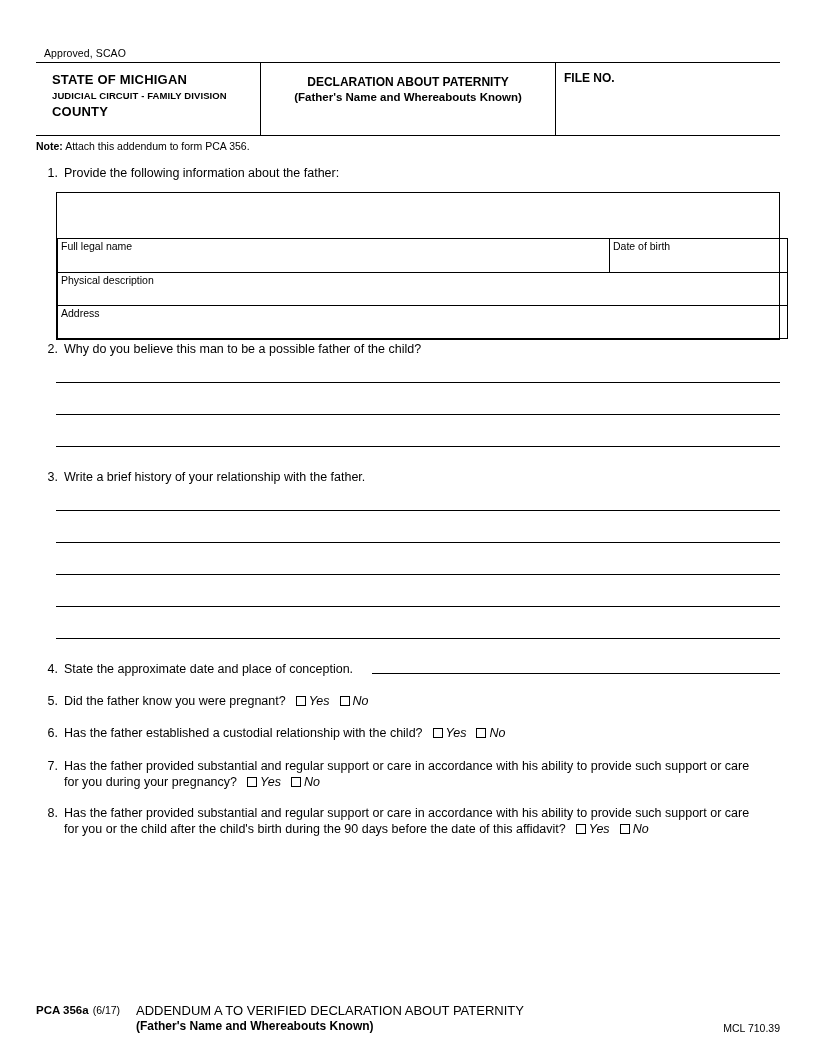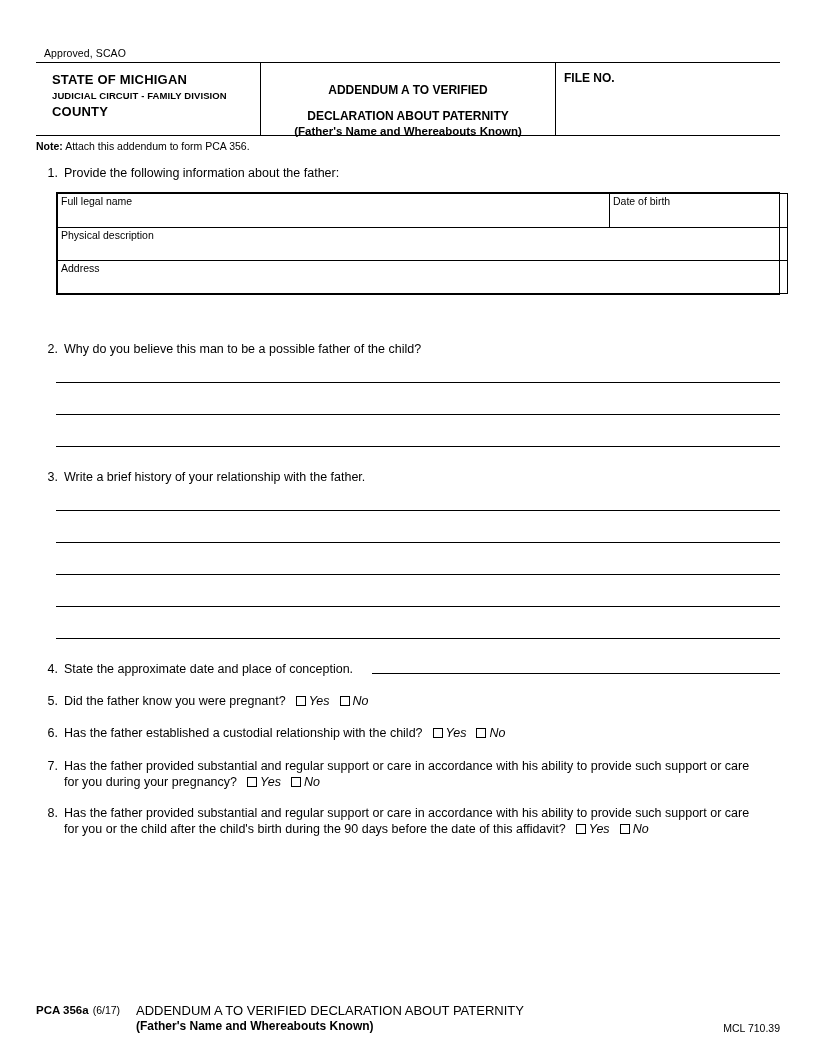--- a/index.html
+++ b/index.html
@@ -137,20 +137,21 @@
     top: 192px;
     width: 724px;
     border: 1px solid #000;
     box-sizing: border-box;
     border-collapse: collapse;
   }
   .infotable table {
     width: 100%;
     border-collapse: collapse;
     table-layout: fixed;
+    margin-top: 45px;
   }
   .infotable td {
     border: 1px solid #000;
     height: 32px;
     vertical-align: top;
     padding: 1px 0 0 3px;
     font-size: 10.5px;
   }
   .infotable td.tall { height: 31px; }
 
@@ -222,21 +223,20 @@
 
   <div class="approved">Approved, SCAO</div>
 
   <div class="caption">
     <div class="cell cap-left">
       <div class="state-line">STATE OF MICHIGAN</div>
       <div class="circuit-line">JUDICIAL CIRCUIT - FAMILY DIVISION</div>
       <div class="county-line">COUNTY</div>
     </div>
     <div class="cell cap-mid">
-      <div class="mid-1">ADDENDUM A TO VERIFIED</div>
       <div class="mid-2">DECLARATION ABOUT PATERNITY</div>
       <div class="mid-3">(Father's Name and Whereabouts Known)</div>
     </div>
     <div class="cell cap-right">
       <div class="fileno">FILE NO.</div>
     </div>
   </div>
 
   <div class="note">
     <b>Note:</b><span> Attach this addendum to form PCA 356.</span>

